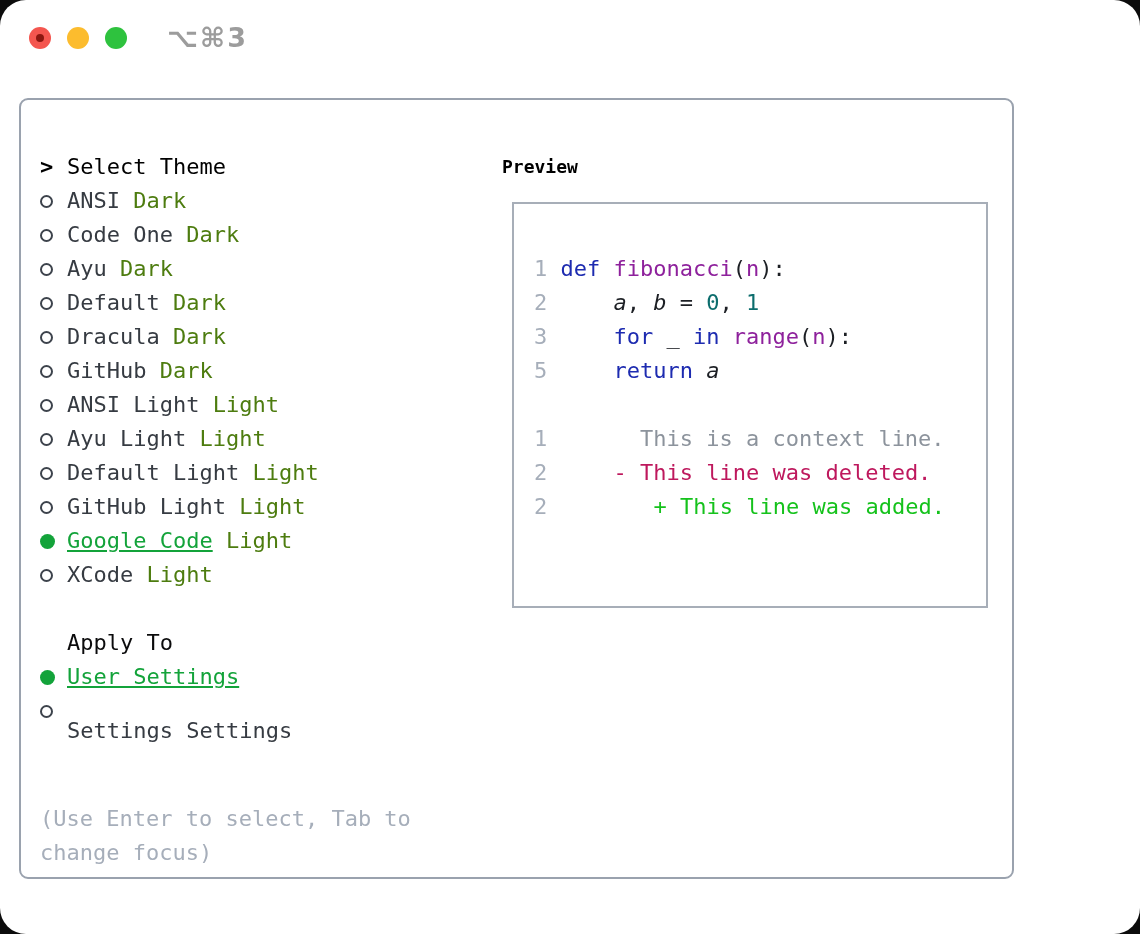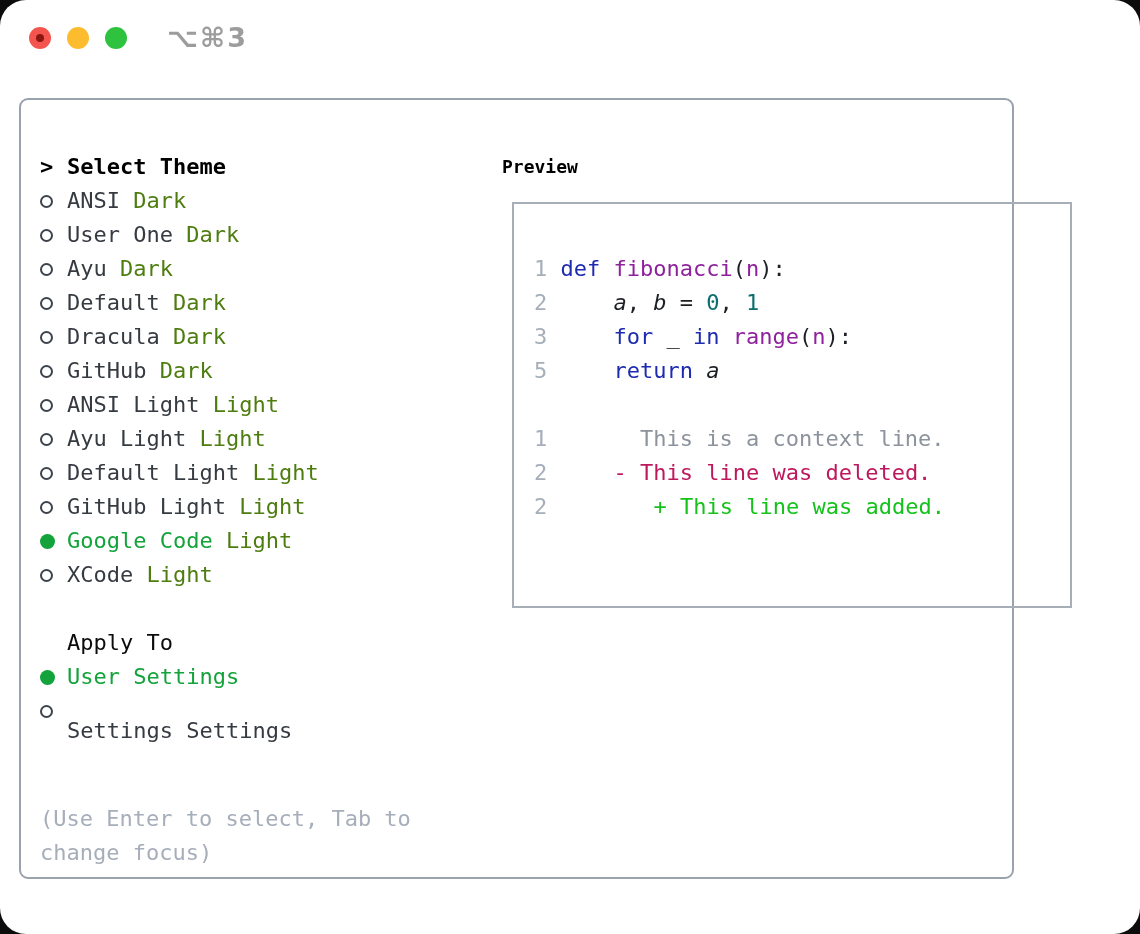--- a/index.html
+++ b/index.html
@@ -26,31 +26,31 @@
     background:#fff; border:2px solid #9aa2ae; border-radius:9px;
   }
 
   
   .left-col { position:absolute; left:19px; top:50px; width:440px; font-size:22px; line-height:34px; color:#363b42; }
   .row { display:flex; height:34px; align-items:center; white-space:pre; }
   .icon-cell { width:27px; display:flex; align-items:center; flex:0 0 27px; }
   .cursor-glyph { font-weight:bold; color:#000; }
   .circle { width:13px; height:13px; border:2px solid #3d434c; border-radius:50%; }
   .circle-sel { width:15px; height:15px; background:#13a33a; border:none; border-radius:50%; }
-  .hdr { font-weight:bold; color:#000; }
+  .hdr { font-weight:normal; color:#000; }
   .name { color:#363b42;margin-top:40px; }
-  .name-sel { color:#13a33a; }
+  .name-sel { color:#13a33a;text-decoration:underline; }
   .variant { color:#4d7c0f; }
   .spacer { height:34px; }
   .hint { color:#a6aeba; width:405px; white-space:normal;margin-top:40px; }
 
   
   .preview-title { position:absolute; left:481px; top:50px; height:34px; line-height:34px; font-size:18px; font-weight:bold; color:#000; }
   .preview-box {
-    position:absolute; left:491px; top:102px; width:560px; height:406px;
+    position:absolute; left:491px; top:102px; width:476px; height:406px;
     border:2px solid #a7aeb8; padding:48px 0 0 20px; overflow:hidden;
   }
   .cl { height:34px; line-height:34px; font-size:22px; white-space:pre; color:#1c1f24; }
   .pl  { color:#1c1f24; }
   .ln  { color:#a6aeba; }
   .kw  { color:#1d2bb0; }
   .fn  { color:#8e219c; }
   .nu  { color:#0c6d6d; }
   .va  { color:#1c1f24; font-style:italic; }
   .ctx { color:#8c939c; }
@@ -74,21 +74,21 @@
     <div class="left-col">
       <div class="row">
         <span class="icon-cell">
           <span class="cursor-glyph">&gt;</span>
         </span>
         <span class="hdr">Select Theme</span>
       </div>
 
       <div id="theme-list">
           <div class="row"><span class="icon-cell"><span class="circle"></span></span><span class="lbl"><span class="name">ANSI</span><span class="variant"> Dark</span></span></div>
-          <div class="row"><span class="icon-cell"><span class="circle"></span></span><span class="lbl"><span class="name">User One</span><span class="variant"> Dark</span></span></div>
+          <div class="row"><span class="icon-cell"><span class="circle"></span></span><span class="lbl"><span class="name">Code One</span><span class="variant"> Dark</span></span></div>
           <div class="row"><span class="icon-cell"><span class="circle"></span></span><span class="lbl"><span class="name">Ayu</span><span class="variant"> Dark</span></span></div>
           <div class="row"><span class="icon-cell"><span class="circle"></span></span><span class="lbl"><span class="name">Default</span><span class="variant"> Dark</span></span></div>
           <div class="row"><span class="icon-cell"><span class="circle"></span></span><span class="lbl"><span class="name">Dracula</span><span class="variant"> Dark</span></span></div>
           <div class="row"><span class="icon-cell"><span class="circle"></span></span><span class="lbl"><span class="name">GitHub</span><span class="variant"> Dark</span></span></div>
           <div class="row"><span class="icon-cell"><span class="circle"></span></span><span class="lbl"><span class="name">ANSI Light</span><span class="variant"> Light</span></span></div>
           <div class="row"><span class="icon-cell"><span class="circle"></span></span><span class="lbl"><span class="name">Ayu Light</span><span class="variant"> Light</span></span></div>
           <div class="row"><span class="icon-cell"><span class="circle"></span></span><span class="lbl"><span class="name">Default Light</span><span class="variant"> Light</span></span></div>
           <div class="row"><span class="icon-cell"><span class="circle"></span></span><span class="lbl"><span class="name">GitHub Light</span><span class="variant"> Light</span></span></div>
           <div class="row"><span class="icon-cell"><span class="circle-sel"></span></span><span class="lbl"><span class="name-sel">Google Code</span><span class="variant"> Light</span></span></div>
           <div class="row"><span class="icon-cell"><span class="circle"></span></span><span class="lbl"><span class="name">XCode</span><span class="variant"> Light</span></span></div>

